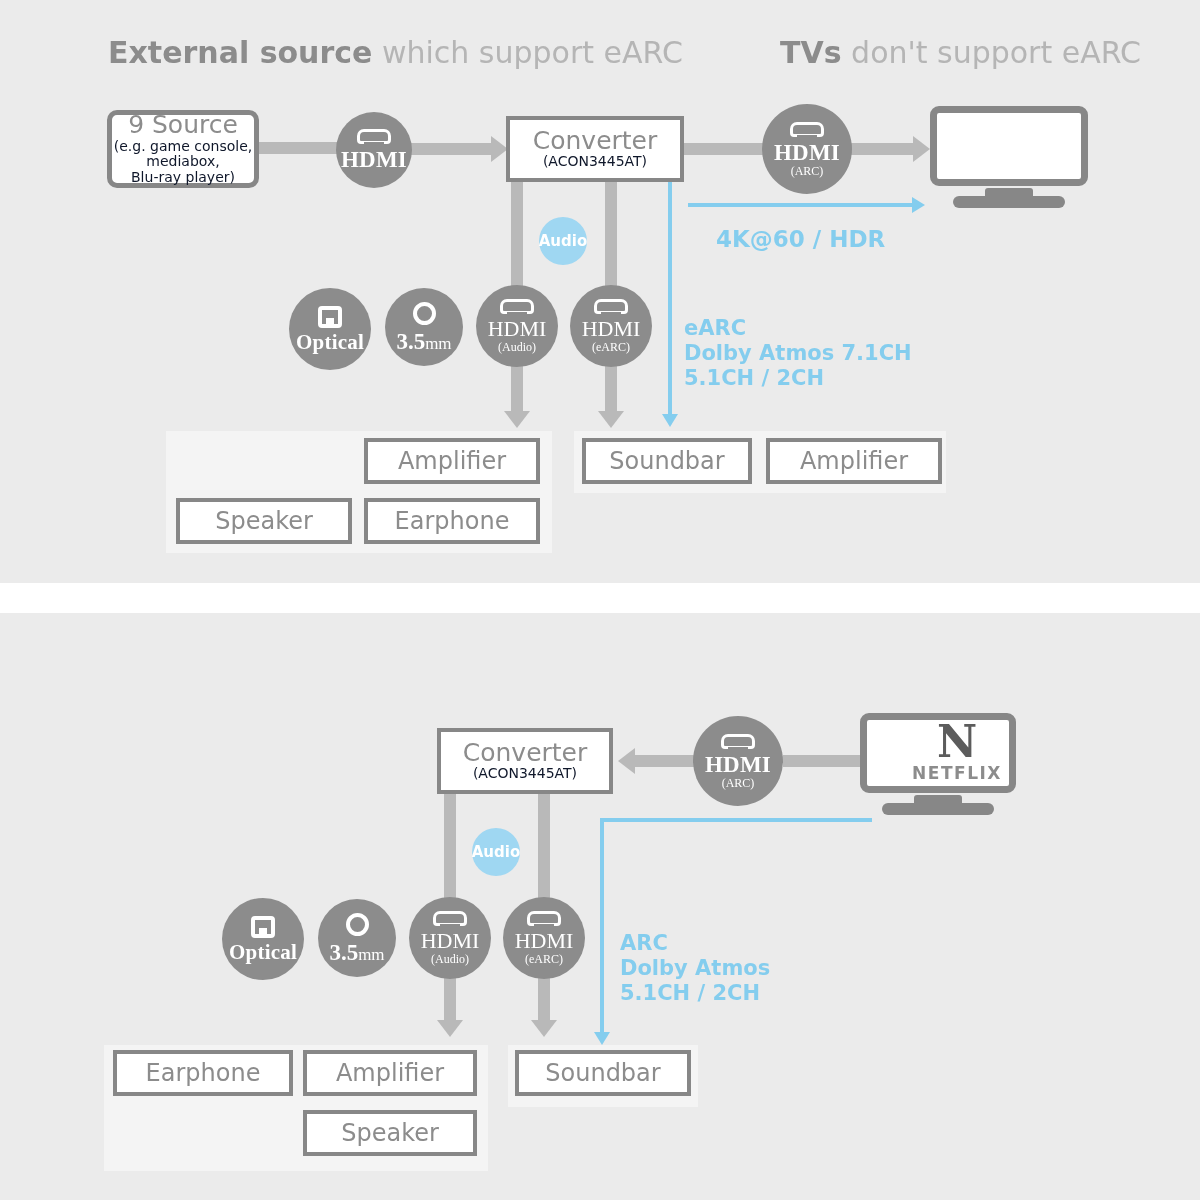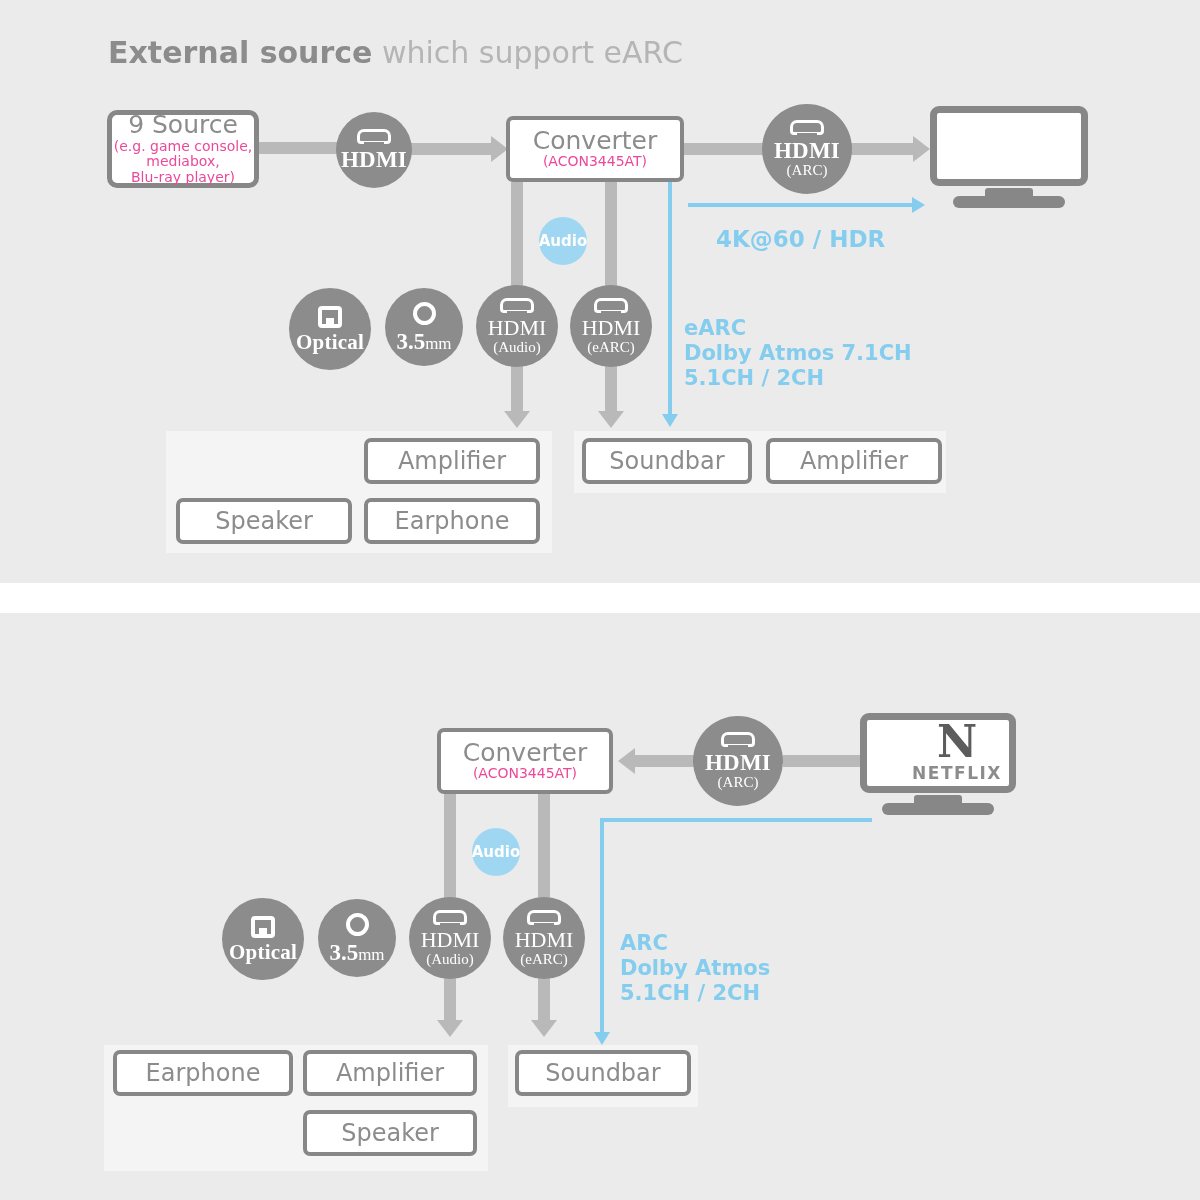--- a/index.html
+++ b/index.html
@@ -18,48 +18,48 @@
   
   .heading { position: absolute; white-space: nowrap; line-height: 1; }
   .heading .bold { font-weight: bold; color: #8c8c8c; }
   .heading .light { font-weight: normal; color: #b5b5b5; }
 
   
   .devbox {
     position: absolute;
     background: #ffffff;
     border: 4px solid #878787;
-    border-radius: 7px;
+    border-radius: 0;
     display: flex; flex-direction: column;
     align-items: center; justify-content: center;
     color: #8c8c8c;
     text-align: center;
   }
   .devbox .title { font-size: 25px; line-height: 1.05; color: #8c8c8c; }
-  .devbox .sub   { font-size: 14px; line-height: 1.12; color: #ec4899; }
+  .devbox .sub   { font-size: 14px; line-height: 1.12; color: #0f172a; }
   .devbox .big   { font-size: 24px; color: #8c8c8c; }
 
   
   .srcbox { border-width: 5px; border-radius: 10px; }
 
   
   .panel { position: absolute; background: #f4f4f4; }
 
   
   .circ {
     position: absolute; border-radius: 50%;
     background: #8c8c8c; color: #ffffff;
     display: flex; flex-direction: column;
     align-items: center; justify-content: center;
     line-height: 1;
     font-family: Liberation Serif, serif;
   }
   .circ .lbl  { font-size: 23px; font-weight: bold; letter-spacing: .2px; }
   .circ .lbl2 { font-size: 22px; font-weight: normal; }
-  .circ .sub  { font-size: 15px; font-weight: normal; margin-top: 1px; }
+  .circ .sub  { font-size: 12px; font-weight: normal; margin-top: 1px; }
   .circ .num  { font-size: 23px; font-weight: bold; text-align: center; }
   .circ .num small { font-size: 17px; font-weight: normal; }
 
   .ic-hdmi { width: 34px; height: 15px; border: 3px solid #fff; border-radius: 7px 7px 4px 4px; margin-bottom: 4px; position: relative; }
   .ic-hdmi::after { content:""; position:absolute; left:50%; transform:translateX(-50%); bottom:-5px; width:20px; height:4px; background:#8c8c8c; }
   .ic-optical { width: 24px; height: 22px; border: 4px solid #fff; border-radius: 4px; margin-bottom: 4px; position: relative; }
   .ic-optical::after { content:""; position:absolute; left:50%; transform:translateX(-50%); bottom:-1px; width:8px; height:7px; background:#fff; }
   .ic-jack { width: 23px; height: 23px; border: 4px solid #fff; border-radius: 50%; margin-bottom: 5px; }
 
   .audio-badge {
@@ -99,20 +99,23 @@
 </head>
 <body>
 
 <div class="page">
 
   <div class="section" id="section-1">
 
     <div class="heading" style="left:108px; top:38px; font-size:30px;">
       <span class="bold">External source</span><span class="light"> which support eARC</span>
     </div>
+    <div class="heading" style="left:780px; top:38px; font-size:30px;">
+      <span class="bold">TVs</span><span class="light"> don't support eARC</span>
+    </div>
 
     <div class="devbox srcbox" style="left:107px; top:110px; width:152px; height:78px;">
       <div class="title">9 Source</div>
       <div class="sub" style="white-space:pre-line;">(e.g. game console,
 mediabox,
 Blu-ray player)</div>
     </div>
 
     <div class="hline" style="left:259px; top:142px; width:80px; height:12px;"></div>
 

